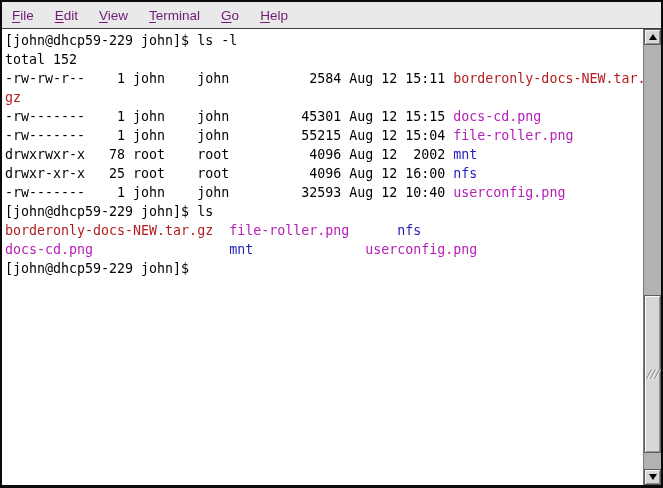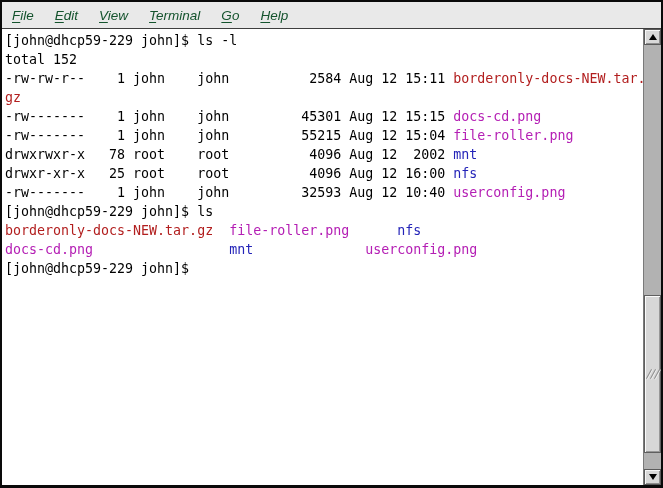--- a/index.html
+++ b/index.html
@@ -8,21 +8,21 @@
     border:2px solid #0a0a0a;border-bottom-width:3px;
     background:#fff;display:flex;flex-direction:column;
     font-family:"Liberation Sans",sans-serif;
     position:relative;overflow:hidden;
   }
   .menubar{
     flex:0 0 26px;height:26px;background:#e9e9e9;
     border-bottom:1px solid #3e3e3e;
     display:flex;align-items:center;padding:0 0 0 10px;gap:21px;
   }
-  .menu-item{font-size:13.5px;color:#14532d;cursor:default;white-space:nowrap;font-style:italic;}
+  .menu-item{font-size:13.5px;color:#701a75;cursor:default;white-space:nowrap;}
   .menu-item .mn{text-decoration:underline;text-underline-offset:2px;}
   .main{flex:1;display:flex;min-height:0;}
   .term{
     flex:1;background:#fff;color:#000;
     font-family:"DejaVu Sans Mono","Liberation Mono",monospace;
     font-size:13.3px;line-height:19px;white-space:pre;
     padding:2px 0 0 3px;overflow:hidden;
   }
   .term-line{height:19px;}
   .scrollbar{

